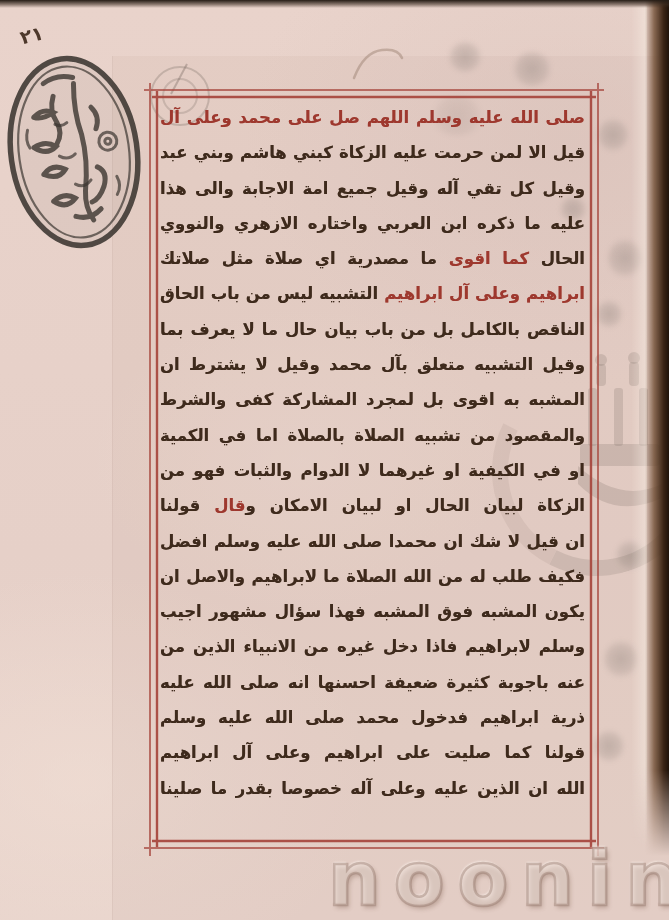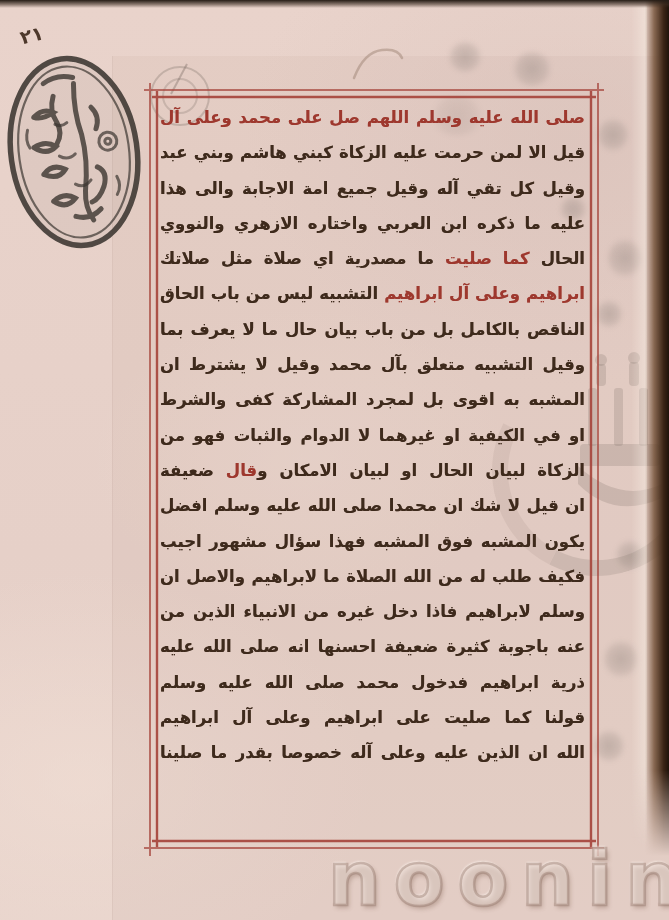--- a/index.html
+++ b/index.html
@@ -153,30 +153,31 @@
         <line x1="591" y1="91" x2="591" y2="847"></line>
       </g>
     </g>
   </svg>
 
   <div class="textblock">
       <div class="mline"><span class="red-ink">صلى الله عليه وسلم اللهم صل على محمد وعلى آل محمد</span></div>
       <div class="mline"><span class="ink">قيل الا لمن حرمت عليه الزكاة كبني هاشم وبني عبد المطلب</span></div>
       <div class="mline"><span class="ink">وقيل كل تقي آله وقيل جميع امة الاجابة والى هذا مال مالك</span></div>
       <div class="mline"><span class="ink">عليه ما ذكره ابن العربي واختاره الازهري والنووي في شرح</span></div>
-      <div class="mline"><span class="ink">الحال </span><span class="red-ink">كما صليت</span><span class="ink"> ما مصدرية اي صلاة مثل صلاتك </span></div>
+      <div class="mline"><span class="ink">الحال </span><span class="red-ink">كما اقوى</span><span class="ink"> ما مصدرية اي صلاة مثل صلاتك </span></div>
       <div class="mline"><span class="red-ink">ابراهيم وعلى آل ابراهيم</span><span class="ink"> التشبيه ليس من باب الحاق</span></div>
       <div class="mline"><span class="ink">الناقص بالكامل بل من باب بيان حال ما لا يعرف بما يعرف</span></div>
       <div class="mline"><span class="ink">وقيل التشبيه متعلق بآل محمد وقيل لا يشترط ان يكون</span></div>
       <div class="mline"><span class="ink">المشبه به اقوى بل لمجرد المشاركة كفى والشرط اغلبي</span></div>
+      <div class="mline"><span class="ink">والمقصود من تشبيه الصلاة بالصلاة اما في الكمية</span></div>
       <div class="mline"><span class="ink">او في الكيفية او غيرهما لا الدوام والثبات فهو من قبيل</span></div>
-      <div class="mline"><span class="ink">الزكاة لبيان الحال او لبيان الامكان و</span><span class="red-ink">قال</span><span class="ink"> ضعيفة</span></div>
+      <div class="mline"><span class="ink">الزكاة لبيان الحال او لبيان الامكان و</span><span class="red-ink">قال</span><span class="ink"> قولنا</span></div>
       <div class="mline"><span class="ink">ان قيل لا شك ان محمدا صلى الله عليه وسلم افضل الخلق</span></div>
+      <div class="mline"><span class="ink">فكيف طلب له من الله الصلاة ما لابراهيم والاصل ان</span></div>
       <div class="mline"><span class="ink">يكون المشبه فوق المشبه فهذا سؤال مشهور اجيب</span></div>
-      <div class="mline"><span class="ink">فكيف طلب له من الله الصلاة ما لابراهيم والاصل ان</span></div>
       <div class="mline"><span class="ink">وسلم لابراهيم فاذا دخل غيره من الانبياء الذين من</span></div>
       <div class="mline"><span class="ink">عنه باجوبة كثيرة ضعيفة احسنها انه صلى الله عليه</span></div>
       <div class="mline"><span class="ink">ذرية ابراهيم فدخول محمد صلى الله عليه وسلم اولى فنكون</span></div>
       <div class="mline"><span class="ink">قولنا كما صليت على ابراهيم وعلى آل ابراهيم متناولا للصلاة</span></div>
       <div class="mline"><span class="ink">الله ان الذين عليه وعلى آله خصوصا بقدر ما صلينا</span></div>
     </div>
 
   <div class="noonin">noonin</div>
 
   <div class="edge-highlight"></div>

